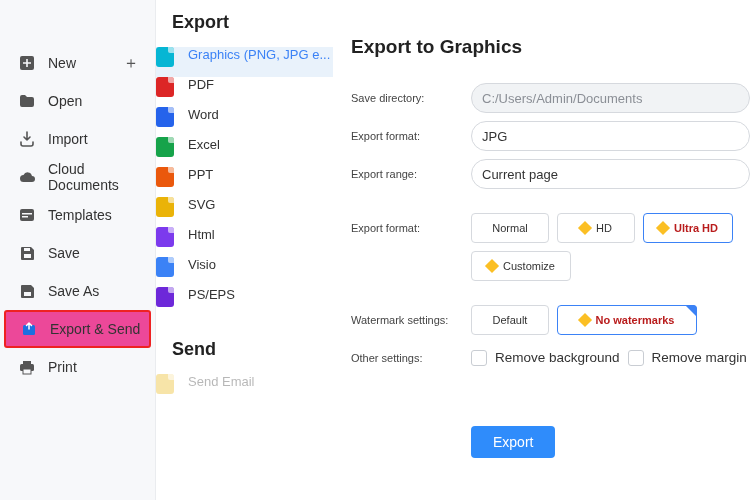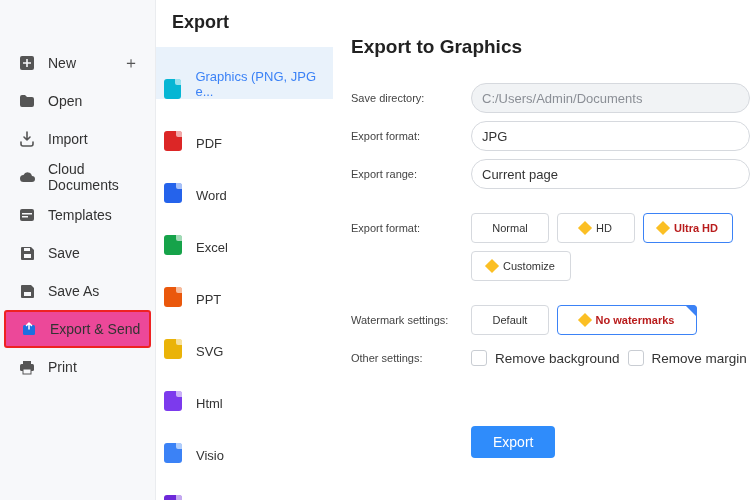--- a/index.html
+++ b/index.html
@@ -8,21 +8,21 @@
 .leftcol { width: 155px; background: #f7f8fa; padding-top: 14px; }
 .leftcol .spacer { height: 30px; }
 .litem { display: flex; align-items: center; height: 38px; padding-left: 18px; cursor: pointer; position: relative; }
 .litem .ico { width: 18px; display: flex; align-items: center; justify-content: center; margin-right: 12px; color: #555; }
 .litem .lbl { flex: 1; }
 .litem .plus { position: absolute; right: 16px; color: #555; font-size: 16px; }
 .litem.hl { border: 2px solid #e22; border-radius: 3px; margin: 0 4px; padding-left: 14px; background: #ec4899; }
 
 .midcol { width: 178px; background: #fff; border-left: 1px solid #eaecef; padding-top: 8px; }
 .midcol .hdr { font-size: 18px; font-weight: 700; padding: 4px 16px 14px; color: #222; }
-.mitem { display: flex; align-items: flex-end; height: 52px; padding-left: 8px; cursor: pointer; font-size: 13px; }
+.mitem { display: flex; align-items: flex-start; height: 30px; padding-left: 0; cursor: pointer; font-size: 13px; }
 .mitem.sel { background: #e9f2fb; color: #3b82f6; }
 .mitem .mico { width: 18px; height: 20px; margin-right: 14px; border-radius: 3px 3px 3px 3px; position: relative; }
 .mico::before { content: ""; position: absolute; top: 0; right: 0; width: 6px; height: 6px; background: rgba(255,255,255,0.6); border-radius: 0 3px 0 2px; }
 .mico.c-cyan { background:#06b6d4; }
 .mico.c-red { background:#dc2626; }
 .mico.c-blue { background:#2563eb; }
 .mico.c-green { background:#16a34a; }
 .mico.c-orange { background:#ea580c; }
 .mico.c-yel { background:#eab308; }
 .mico.c-purp { background:#7c3aed; }
@@ -35,21 +35,21 @@
 .row .rlabel { width: 120px; color: #444; font-size: 11px; }
 .row .rctrl { flex: 1; display: flex; gap: 8px; flex-wrap: wrap; }
 .txt { flex: 1; height: 30px; border: 1px solid #d6d9de; border-radius: 15px; padding: 0 10px; display: flex; align-items: center; font-size: 13px; }
 .txt.dis { background: #f1f3f5; color: #8b8f96; }
 .pill { height: 30px; border: 1px solid #d6d9de; border-radius: 4px; padding: 0 14px; display: flex; align-items: center; justify-content: center; font-size: 11px; min-width: 78px; cursor: pointer; gap: 6px; background: #fff; position: relative; }
 .pill.sel { border-color: #3b82f6; color: #b91c1c; font-weight: bold; }
 .pill.sel .corner { position:absolute; top:-1px; right:-1px; width:0; height:0; border-left:12px solid transparent; border-top:12px solid #3b82f6; border-top-right-radius:4px; }
 .diamond { width: 10px; height: 10px; background: #fbbf24; transform: rotate(45deg); }
 .gap { height: 16px; }
 .cb { width: 16px; height: 16px; border: 1px solid #c9cdd3; border-radius: 3px; margin-right: 8px; }
-.cbl { display: flex; align-items: center; font-size: 13.5px; }
+.cbl { display: flex; align-items: flex-start; font-size: 13.5px; }
 .btn-primary { background: #2f8cfb; color: #fff; border: none; height: 32px; padding: 0 22px; border-radius: 4px; font-size: 14px; cursor: pointer; }
 </style>
 </head>
 <body>
 
 <div class="leftcol">
   <div class="spacer"></div>
   <div class="litem">
     <span class="ico">
         <svg width="16" height="16" viewBox="0 0 16 16">

